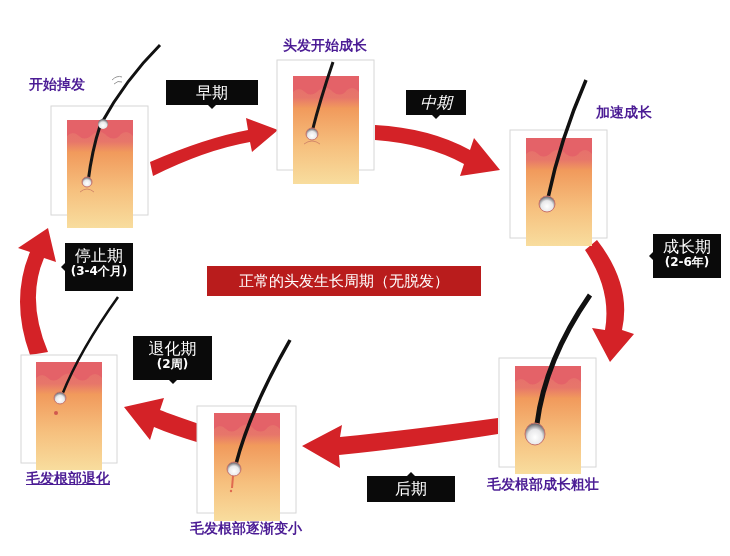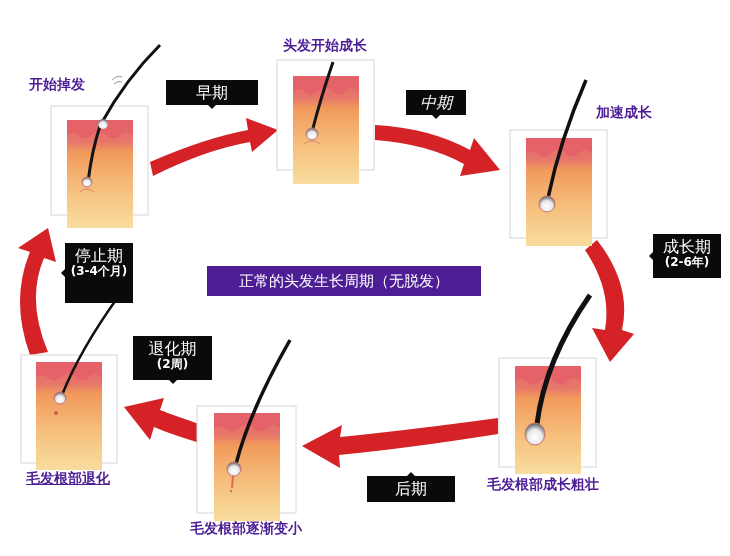--- a/index.html
+++ b/index.html
@@ -8,21 +8,21 @@
   #stage { position: absolute; left: 0; top: 0; width: 730px; height: 556px; }
   .caption { position: absolute; font-weight: bold; font-size: 14px; color: #4c1d95; white-space: nowrap; }
   .tag { position: absolute; background: #0a0a0a; color: #fff; text-align: center; line-height: 1.1; }
   .tag .main { display: block; font-size: 16px; }
   .tag .sub { display: block; font-size: 12px; font-weight: bold; }
   .tag::after { content: ""; position: absolute; border: 5px solid transparent; }
   .tag.pt-down::after { left: 50%; bottom: -9px; margin-left: -5px; border-top-color: #0a0a0a; }
   .tag.pt-up::after { left: 50%; top: -9px; margin-left: -5px; border-bottom-color: #0a0a0a; }
   .tag.pt-left::after { left: -9px; top: 50%; margin-top: -5px; border-right-color: #0a0a0a; }
   .banner { position: absolute; left: 207px; top: 266px; width: 274px; height: 30px;
-            background: #4c1d95; color: #fff; font-size: 15px; line-height: 30px; text-align: center; }
+            background: #b91c1c; color: #fff; font-size: 15px; line-height: 30px; text-align: center; }
 </style>
 </head>
 <body>
 
 <div id="stage">
 <svg width="730" height="556" viewBox="0 0 730 556" xmlns="http://www.w3.org/2000/svg">
   <defs>
     <linearGradient id="skin" x1="0" y1="0" x2="0" y2="1">
       <stop offset="0" stop-color="#e56a6e"></stop>
       <stop offset="0.2" stop-color="#e7766a"></stop>
@@ -125,18 +125,18 @@
   <span class="main">成长期</span>
   <span class="sub">(2-6年)</span>
 </div>
 <div class="tag pt-up" style="left:367px; top:476px; width:88px; height:26px;">
   <span class="main" style="line-height:26px;">后期</span>
 </div>
 <div class="tag pt-down" style="left:133px; top:336px; width:79px; height:44px; padding-top:4px; box-sizing:border-box;">
   <span class="main">退化期</span>
   <span class="sub">(2周)</span>
 </div>
-<div class="tag pt-left" style="left:65px; top:243px; width:68px; height:60px; padding-top:4px; box-sizing:border-box;">
+<div class="tag pt-left" style="left:65px; top:243px; width:68px; height:48px; padding-top:4px; box-sizing:border-box;">
   <span class="main">停止期</span>
   <span class="sub">(3-4个月)</span>
 </div>
 
 <div class="banner">正常的头发生长周期（无脱发）</div>
 
 </body></html>

